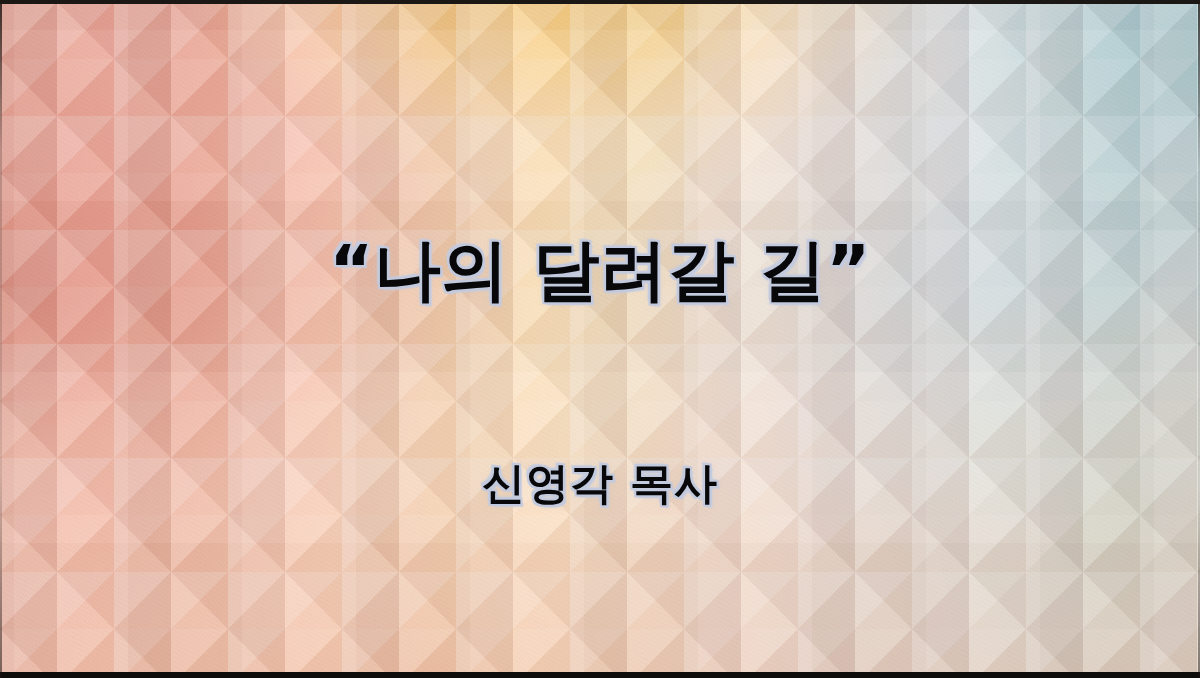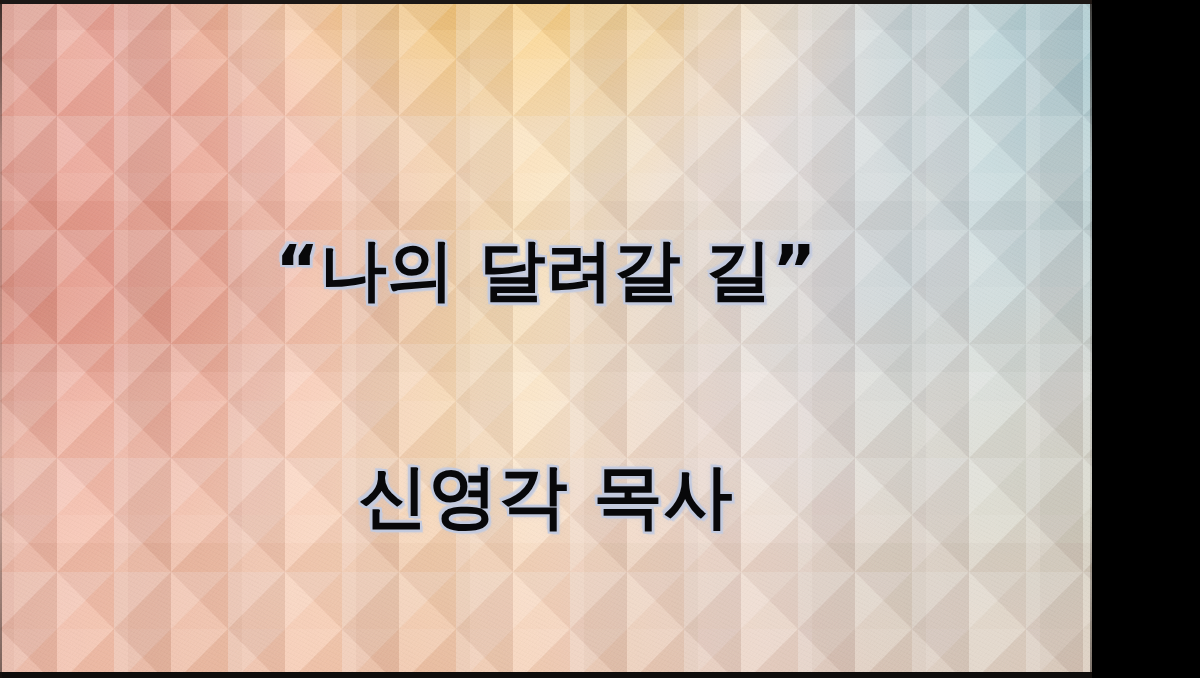--- a/index.html
+++ b/index.html
@@ -9,21 +9,21 @@
   }
   body {
     width: 1200px;
     height: 678px;
     overflow: hidden;
     font-family: "DejaVu Sans", "Liberation Sans", sans-serif;
   }
 
   #slide {
     position: relative;
-    width: 1092px;
+    width: 1200px;
     height: 678px;
     overflow: hidden;
     background: #5eead4;
   }
 
   
   .bg-layer {
     position: absolute;
     inset: 0;
     pointer-events: none;
@@ -210,21 +210,21 @@
   }
 
   #slide-subtitle {
     position: absolute;
     left: 0;
     right: 0;
     top: 462px;
     text-align: center;
     font-family: "DejaVu Sans", "Liberation Sans", sans-serif;
     font-weight: bold;
-    font-size: 69px;
+    font-size: 43px;
     line-height: 1.0;
     letter-spacing: 1px;
     color: #08080a;
     white-space: pre;
     text-shadow:
       -2px -2px 0 #c3cade,  2px -2px 0 #c3cade,
       -2px  2px 0 #c3cade,  2px  2px 0 #c3cade,
        0px -2px 0 #c3cade,  0px  2px 0 #c3cade,
       -2px  0px 0 #c3cade,  2px  0px 0 #c3cade,
       -3px -3px 1px rgba(196,204,224,0.78),

